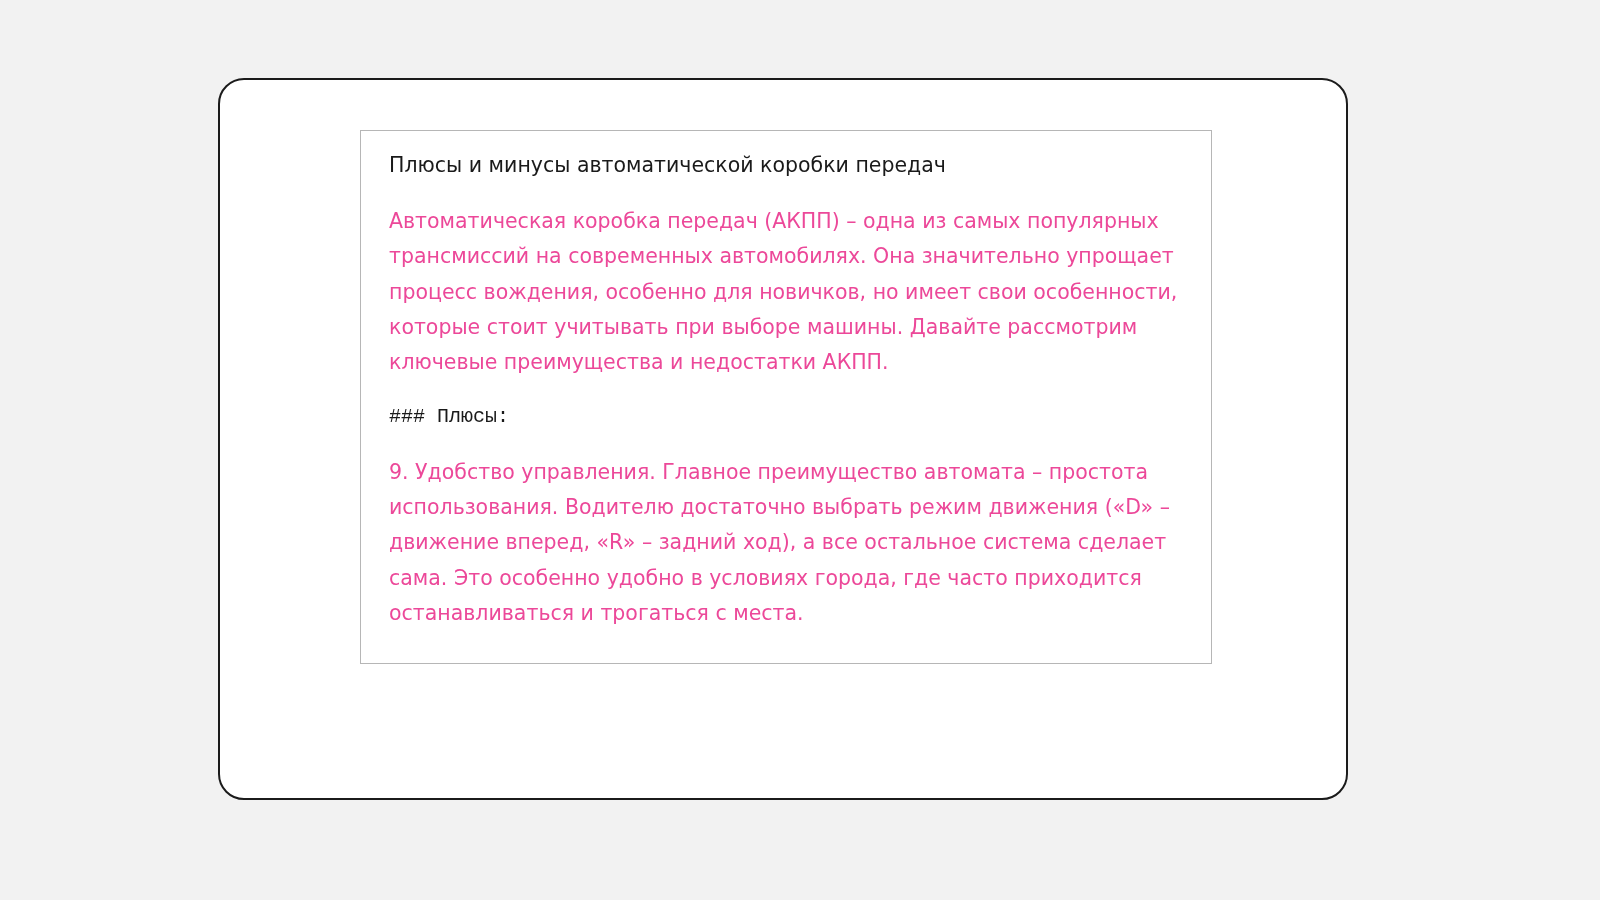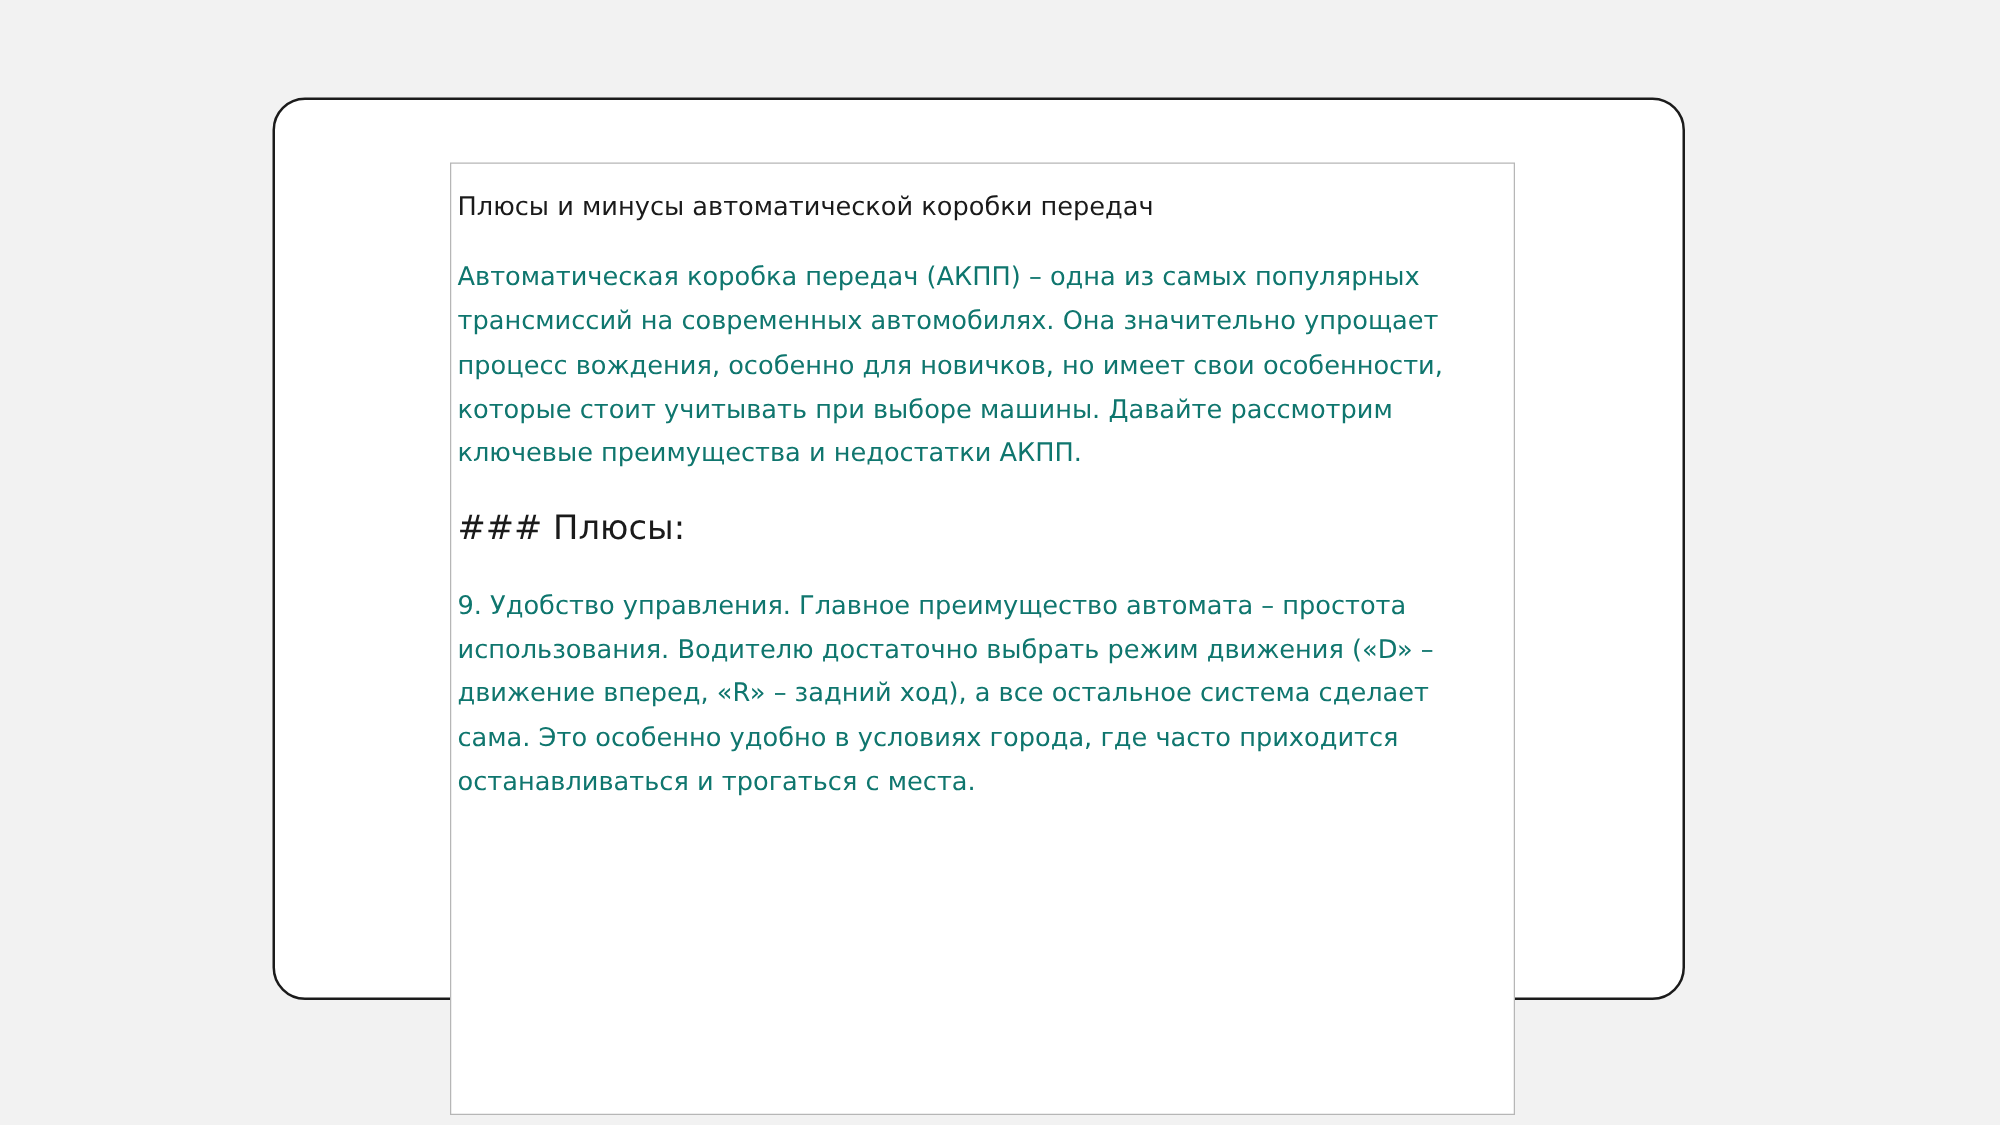--- a/index.html
+++ b/index.html
@@ -35,56 +35,57 @@
     border: 2px solid #1b1b1b;
     border-radius: 26px;
   }
 
   
   .text-panel {
     position: absolute;
     left: 140px;
     top: 50px;
     width: 852px;
-    height: 762px;
+    height: 534px;
     box-sizing: border-box;
     background: #ffffff;
     border: 1px solid #b6b6b6;
-    padding: 20px 22px 20px 5px;
+    padding: 20px 22px 20px 28px;
     overflow: hidden;
   }
 
   .doc-title {
     font-size: 20.5px;
     line-height: 1.42;
     color: #1a1a1a;
     margin: 0 0 24px 0;
     font-weight: 400;
     white-space: pre-wrap;
   }
 
   .doc-paragraph {
     font-size: 20.5px;
     line-height: 1.72;
-    color: #0f766e;
+    color: #ec4899;
     margin: 0 0 20px 0;
     font-weight: 400;
     white-space: pre-wrap;
   }
 
   .doc-paragraph:last-child {
     margin-bottom: 0;
   }
 
   .heading-marker {
-    font-size: 27px;
+    font-size: 20px;
     line-height: 1.72;
     color: #1a1a1a;
     margin: 0 0 20px 0;
     white-space: pre-wrap;
+    font-family: Liberation Mono, monospace;
   }
 </style>
 </head>
 <body>
 
 <div class="screen">
 
   <div class="device-frame">
 
     <div class="text-panel">

